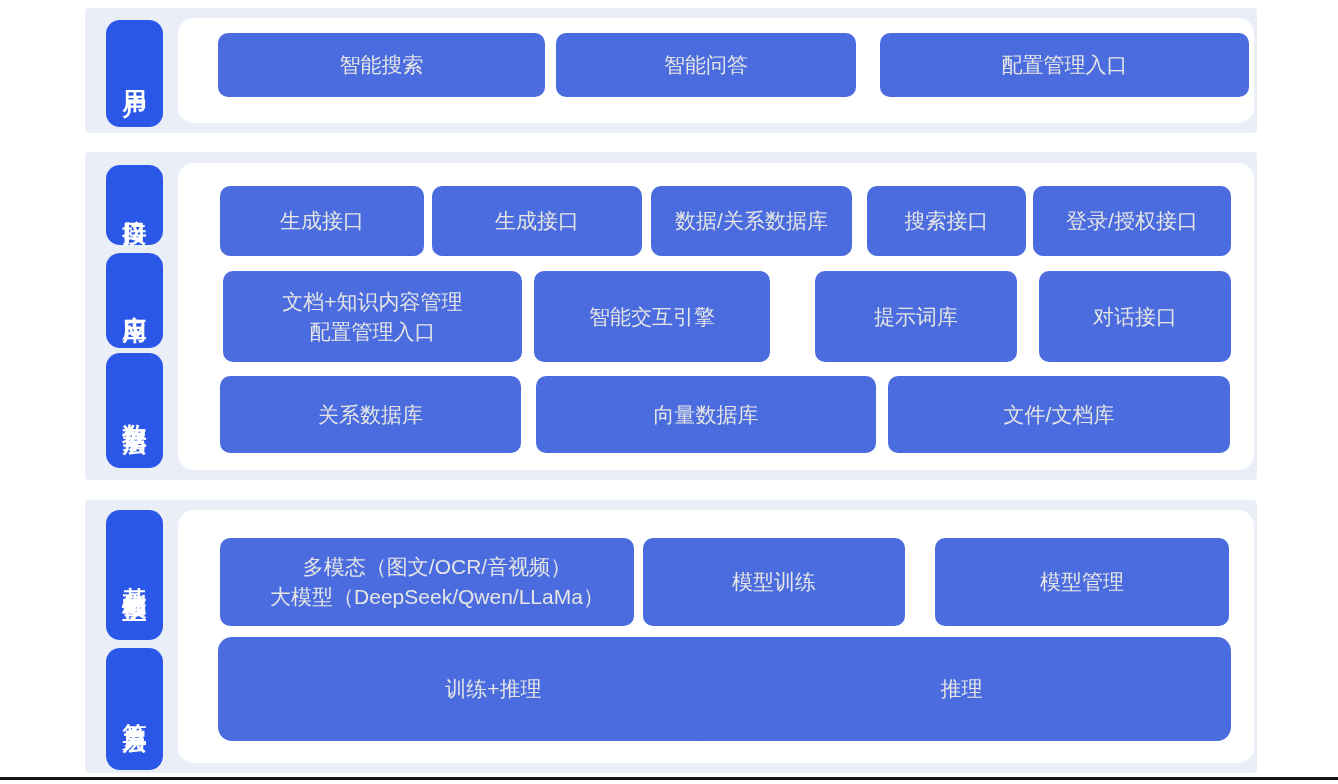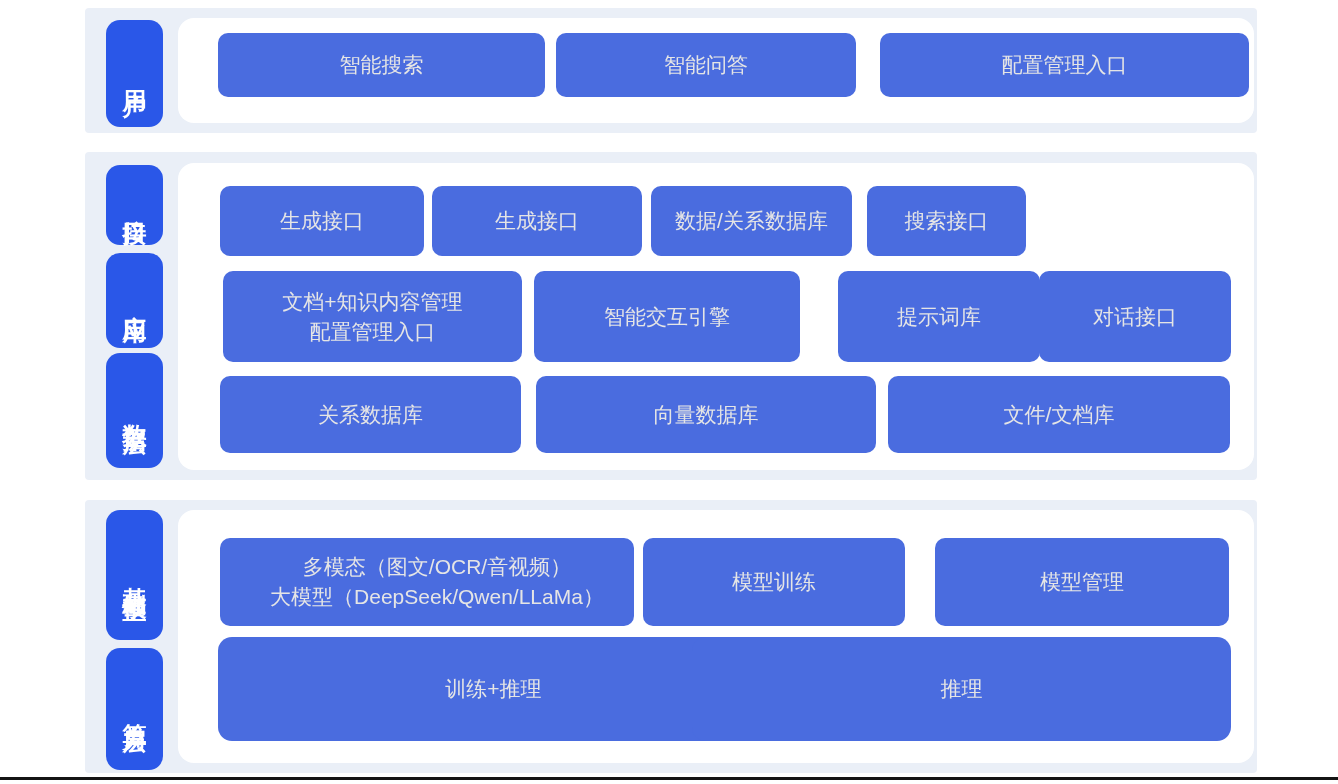--- a/index.html
+++ b/index.html
@@ -104,29 +104,32 @@
   </div>
   <div class="btn" style="left:432px; top:186px; width:210px; height:70px;border-radius:10px;">
     <span>生成接口</span>
   </div>
   <div class="btn" style="left:651px; top:186px; width:201px; height:70px;">
     <span>数据/关系数据库</span>
   </div>
   <div class="btn" style="left:867px; top:186px; width:159px; height:70px;">
     <span>搜索接口</span>
   </div>
+  <div class="btn" style="left:1033px; top:186px; width:198px; height:70px;">
+    <span>登录/授权接口</span>
+  </div>
 
   <div class="btn" style="left:223px; top:271px; width:299px; height:91px;">
     <span>文档+知识内容管理</span>
     <span>配置管理入口</span>
   </div>
-  <div class="btn" style="left:534px; top:271px; width:266px; height:91px;">
+  <div class="btn" style="left:534px; top:271px; width:236px; height:91px;">
     <span>智能交互引擎</span>
   </div>
-  <div class="btn" style="left:838px; top:271px; width:202px; height:91px;">
+  <div class="btn" style="left:815px; top:271px; width:202px; height:91px;">
     <span>提示词库</span>
   </div>
   <div class="btn" style="left:1039px; top:271px; width:192px; height:91px;">
     <span>对话接口</span>
   </div>
 
   <div class="btn" style="left:220px; top:376px; width:301px; height:77px;">
     <span>关系数据库</span>
   </div>
   <div class="btn" style="left:536px; top:376px; width:340px; height:77px;">

